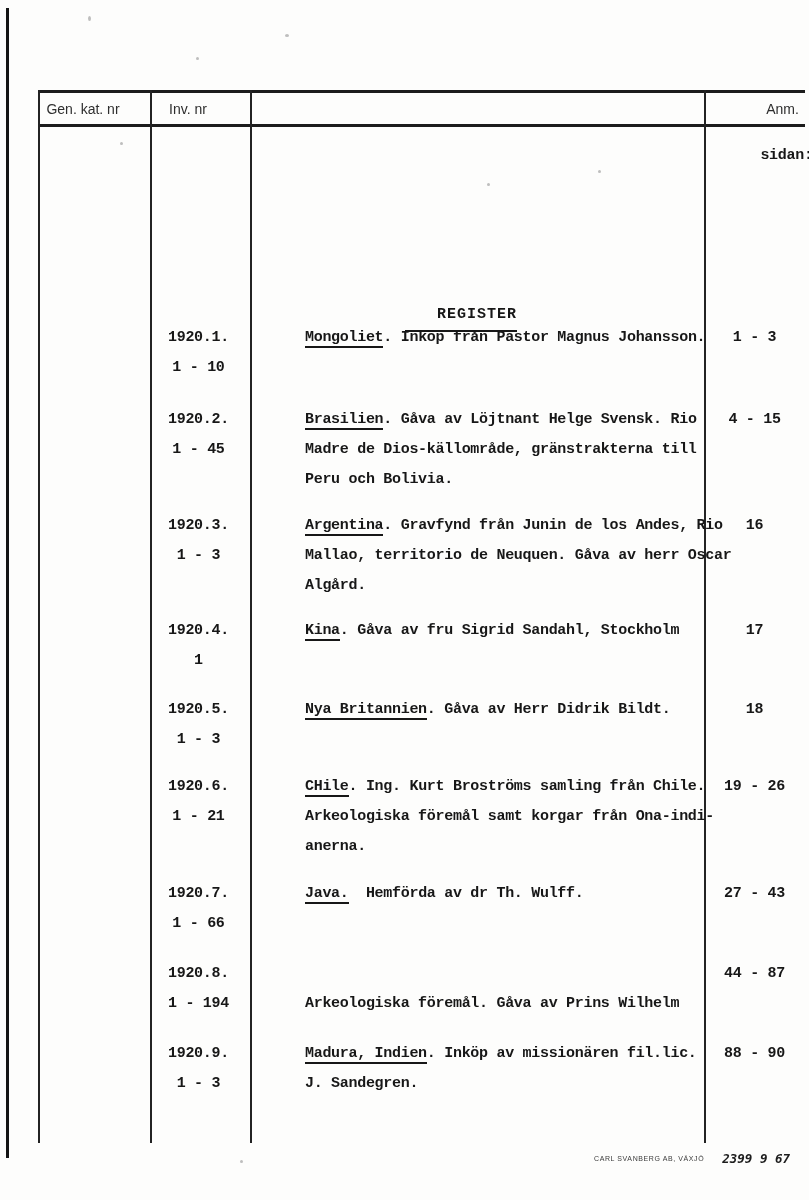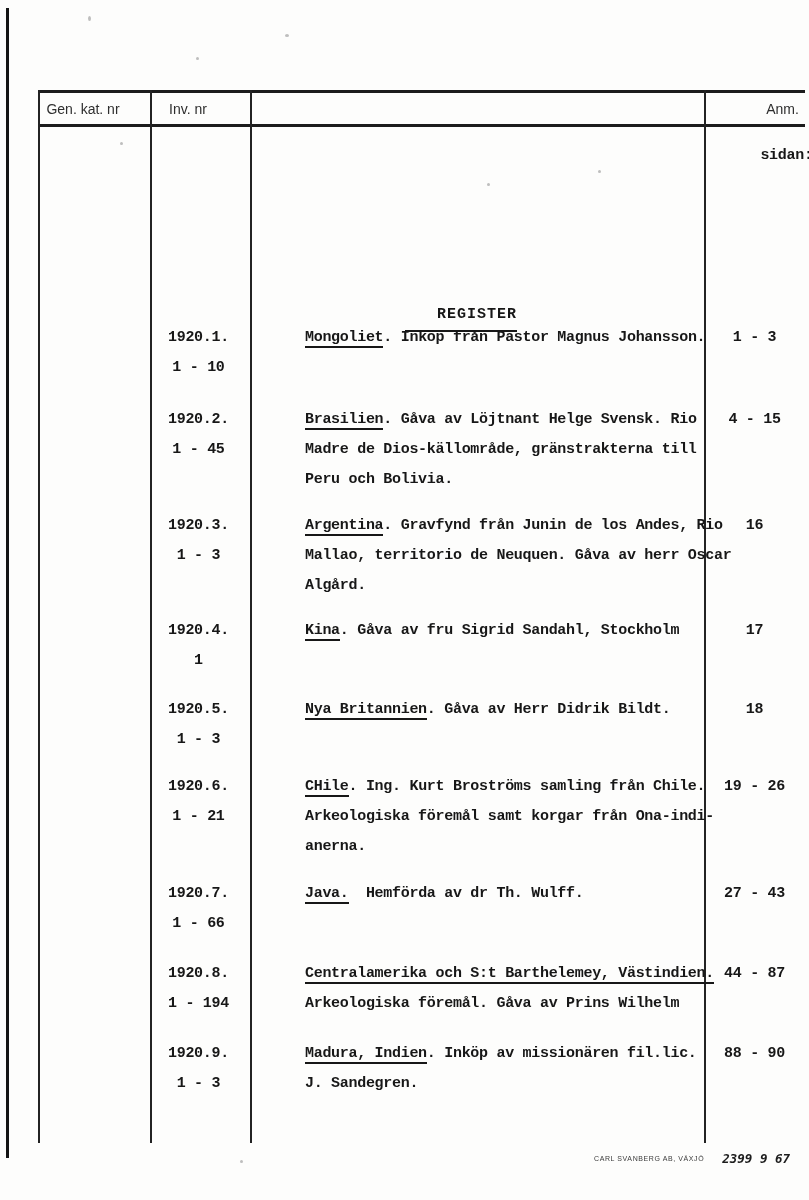--- a/index.html
+++ b/index.html
@@ -132,21 +132,21 @@
   </div>
 
   <div class="entry tw" style="top:879px;">
     <div class="inv"><span>1920.7.</span><span class="range">1 - 66</span></div>
     <div class="desc"><span class="title">Java.</span><span>  Hemförda av dr Th. Wulff.</span></div>
     <div class="anm">27 - 43</div>
   </div>
 
   <div class="entry tw" style="top:959px;">
     <div class="inv"><span>1920.8.</span><span class="range">1 - 194</span></div>
-    <div class="desc"><span class="title">Centralamerika och S:t Barthelemey, Västindien.</span><span>
+    <div class="desc"><span>
 Arkeologiska föremål. Gåva av Prins Wilhelm</span></div>
     <div class="anm">44 - 87</div>
   </div>
 
   <div class="entry tw" style="top:1039px;">
     <div class="inv"><span>1920.9.</span><span class="range">1 - 3</span></div>
     <div class="desc"><span class="title">Madura, Indien</span><span>. Inköp av missionären fil.lic.
 J. Sandegren.</span></div>
     <div class="anm">88 - 90</div>
   </div>

